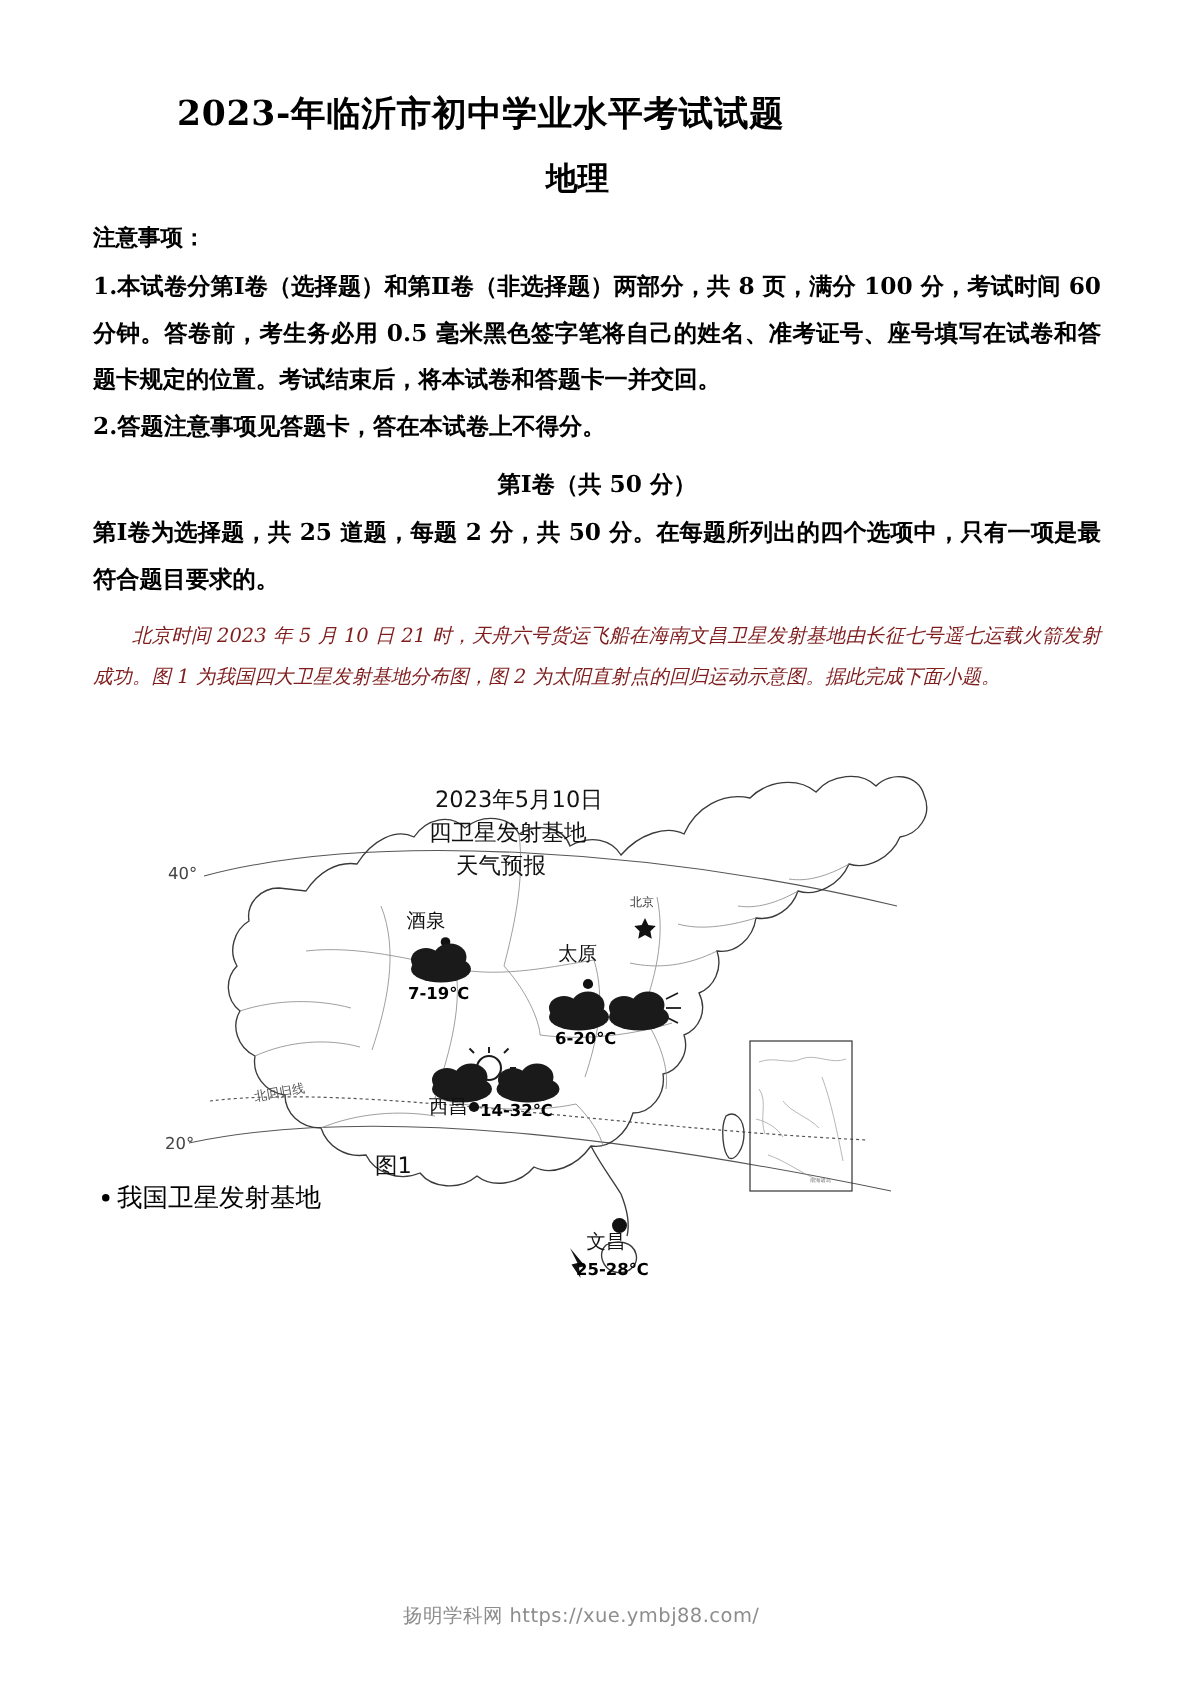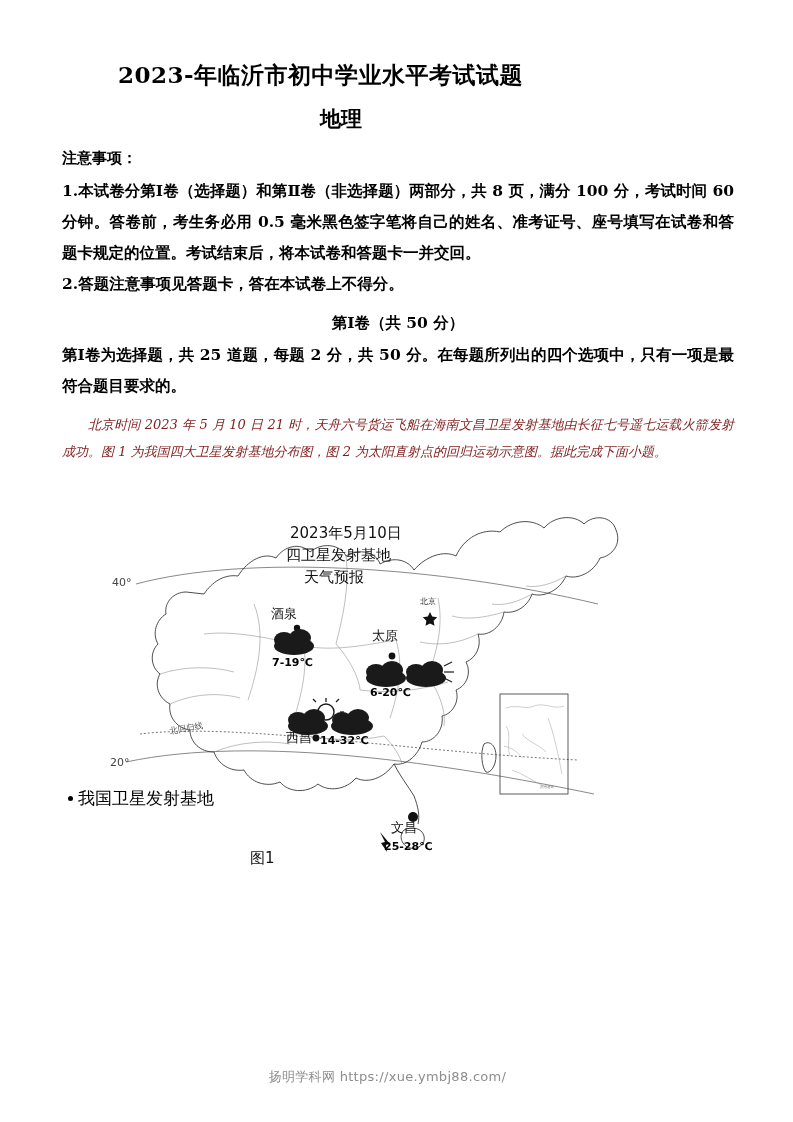--- a/index.html
+++ b/index.html
@@ -35,20 +35,21 @@
     font-family: "DejaVu Serif", "Liberation Serif", serif;
   }
   .doc-subtitle {
     position: absolute;
     left: 0; top: 105px;
     width: 682px;
     text-align: center;
     font-size: 21px;
     font-weight: bold;
     font-family: "DejaVu Serif", "Liberation Serif", serif;
+    padding-left: 44px;
   }
 
   
   .body-block {
     position: absolute;
     left: 62px;
     top: 144px;
     width: 672px;
   }
   .notice-head {
@@ -91,21 +92,21 @@
     top: 494px;
     width: 520px;
     height: 380px;
     margin-left: 48px;
   }
   .figure svg { display: block; }
 
   .fig-caption {
     position: absolute;
     left: 250px;
-    top: 849px;
+    top: 768px;
     font-size: 15px;
     font-family: "DejaVu Sans", "Liberation Sans", sans-serif;
     color: #111;
   }
 
   .legend {
     position: absolute;
     left: 68px;
     top: 787px;
     font-size: 17px;

